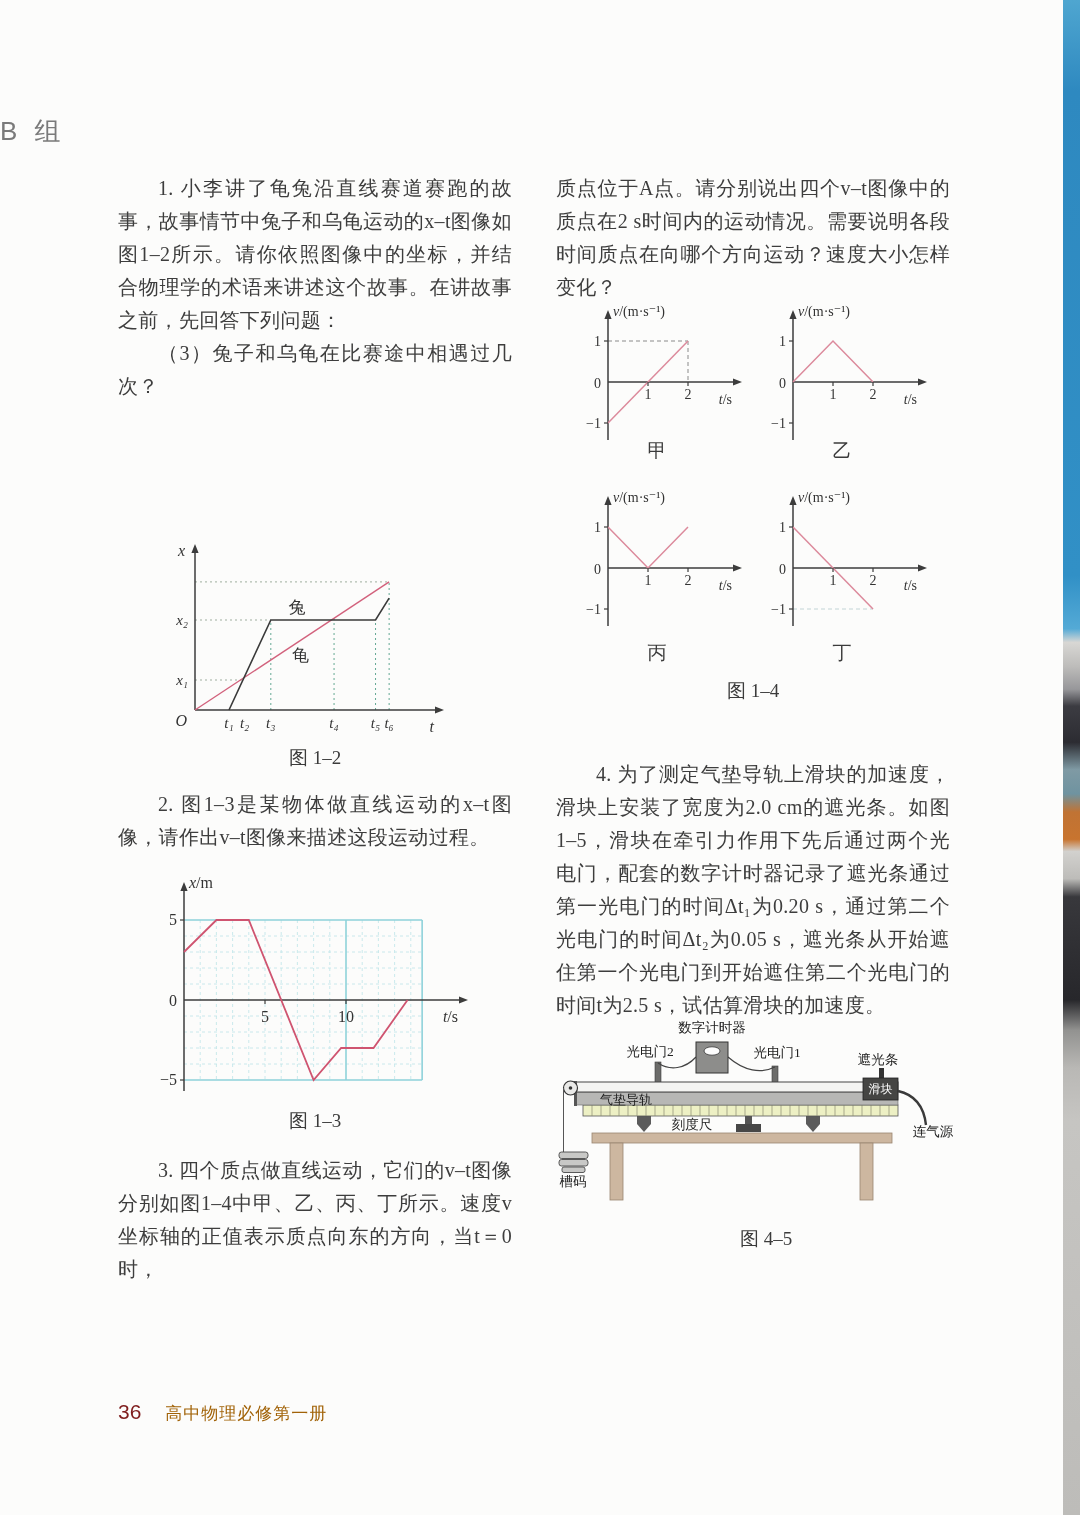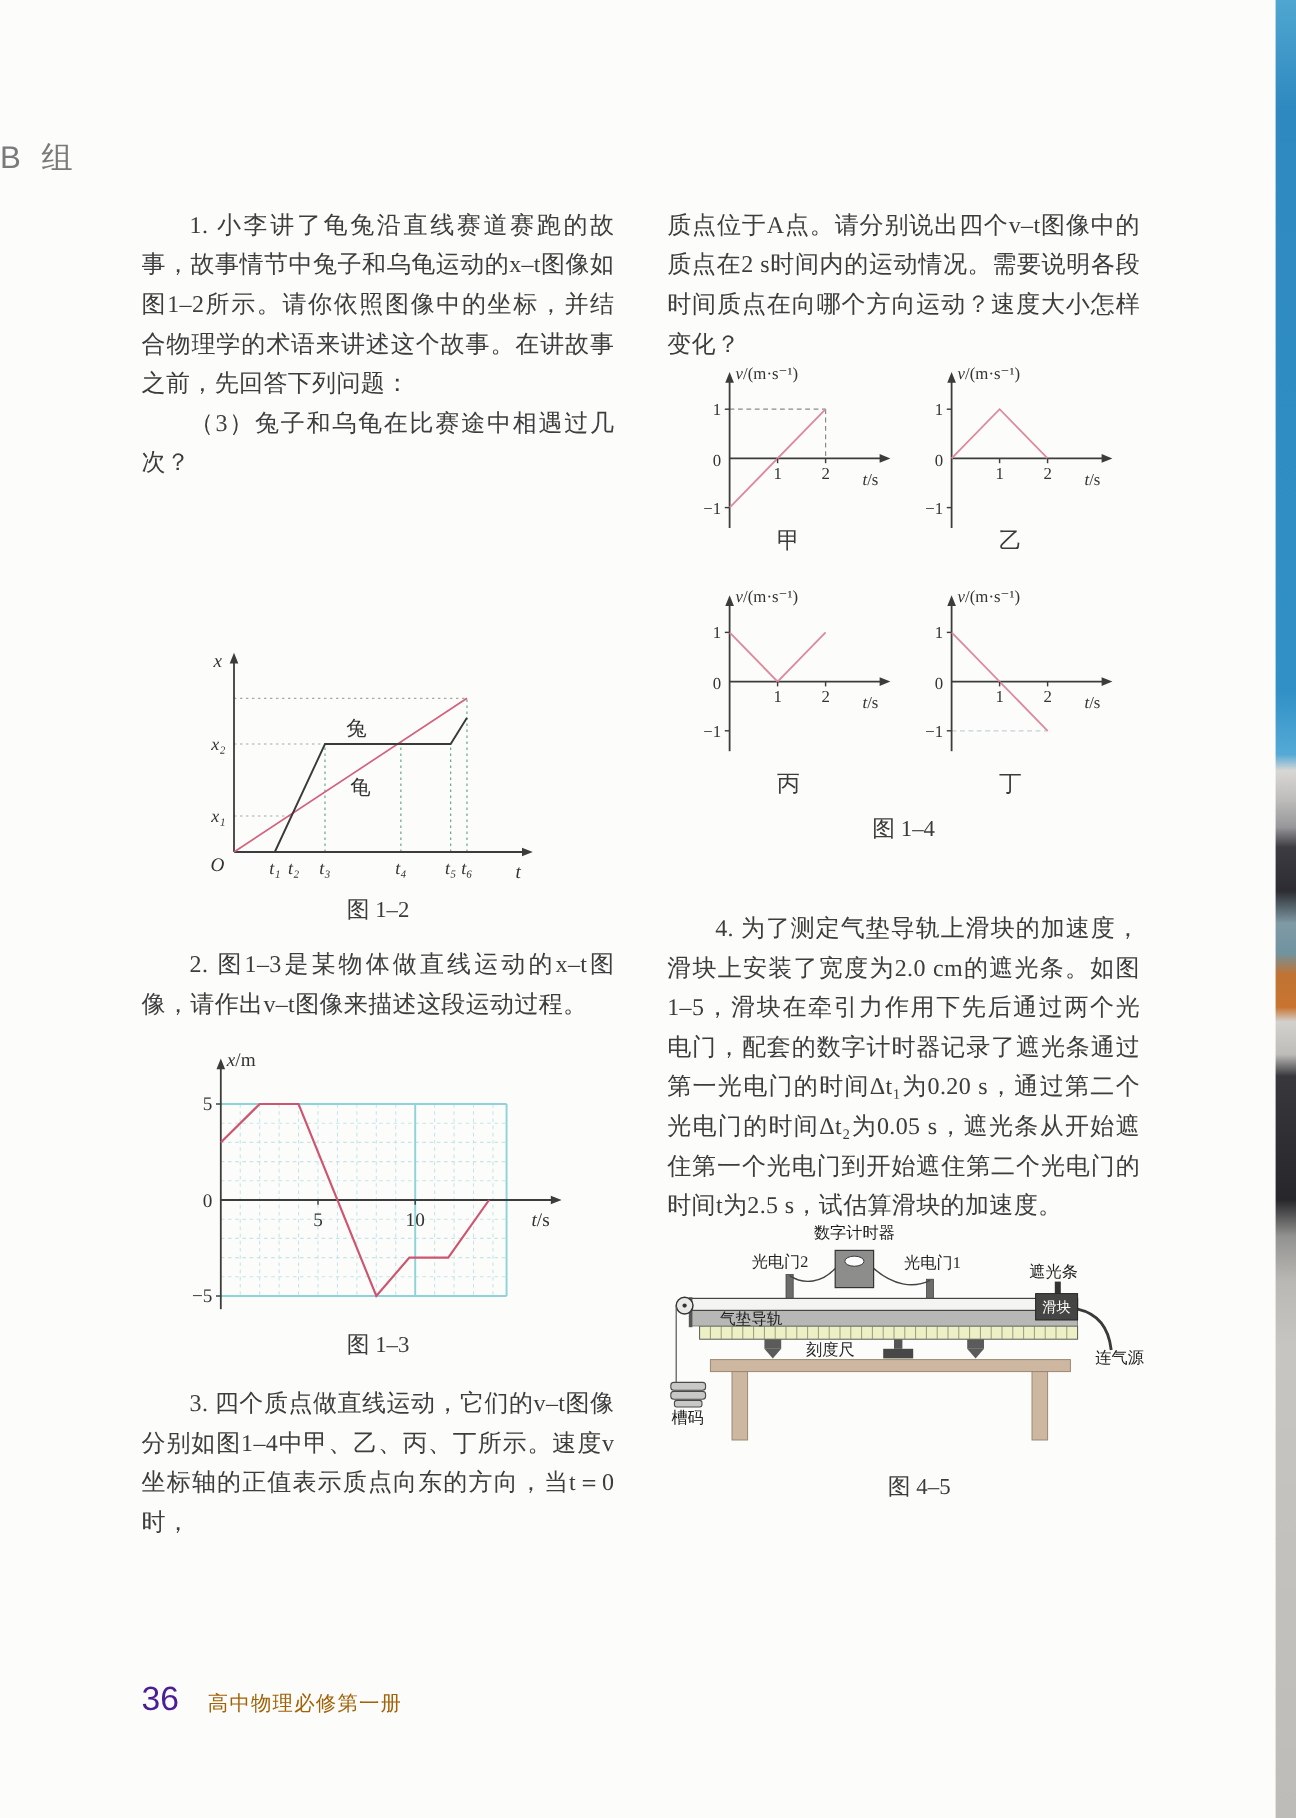--- a/index.html
+++ b/index.html
@@ -35,21 +35,21 @@
   #cap1-2{left:118px;top:745px;width:394px;}
   #cap1-3{left:118px;top:1108px;width:394px;}
   #capJia{left:582px;top:438px;width:150px;}
   #capYi{left:767px;top:438px;width:150px;}
   #capBing{left:582px;top:640px;width:150px;}
   #capDing{left:767px;top:640px;width:150px;}
   #cap1-4{left:556px;top:678px;width:394px;}
   #cap1-5{left:548px;top:1226px;width:436px;}
   .footer{position:absolute;left:118px;top:1400px;}
   .footer .pageno{font-family:"Liberation Sans","DejaVu Sans",sans-serif;
-    font-size:28px;color:#4c1d95;}
+    font-size:21px;color:#7f1d1d;}
   .footer .book{font-size:17px;color:#a16207;margin-left:24px;letter-spacing:1px;}
   #photo-strip{
     position:absolute;right:0;top:0;width:17px;height:1515px;
     background:linear-gradient(180deg,
       #4fa6d0 0%, #2e89c0 6%, #3190c6 38%, #54aad6 41.5%,
       #d8d7d4 42.4%, #bdbcba 44%, #97979a 45.5%,
       #3c3c42 46.6%, #2c2c32 49%, #7f9aa4 50.8%, #6f93a0 52.4%,
       #c07334 53.6%, #c8742f 55.4%, #d2d1ce 56.2%, #bdbcb9 58%,
       #38383c 59.2%, #27272b 66%, #929290 68%, #b9b8b5 70.5%,
       #c6c5c2 74%, #bdbcb9 100%);

